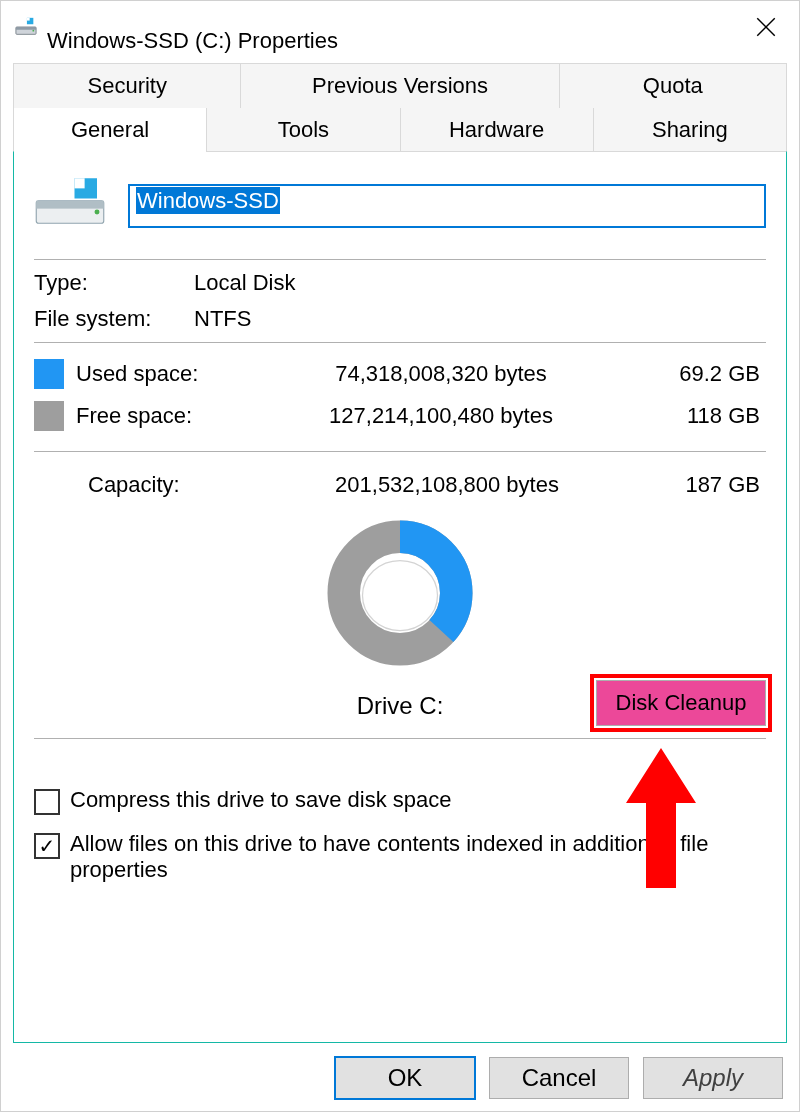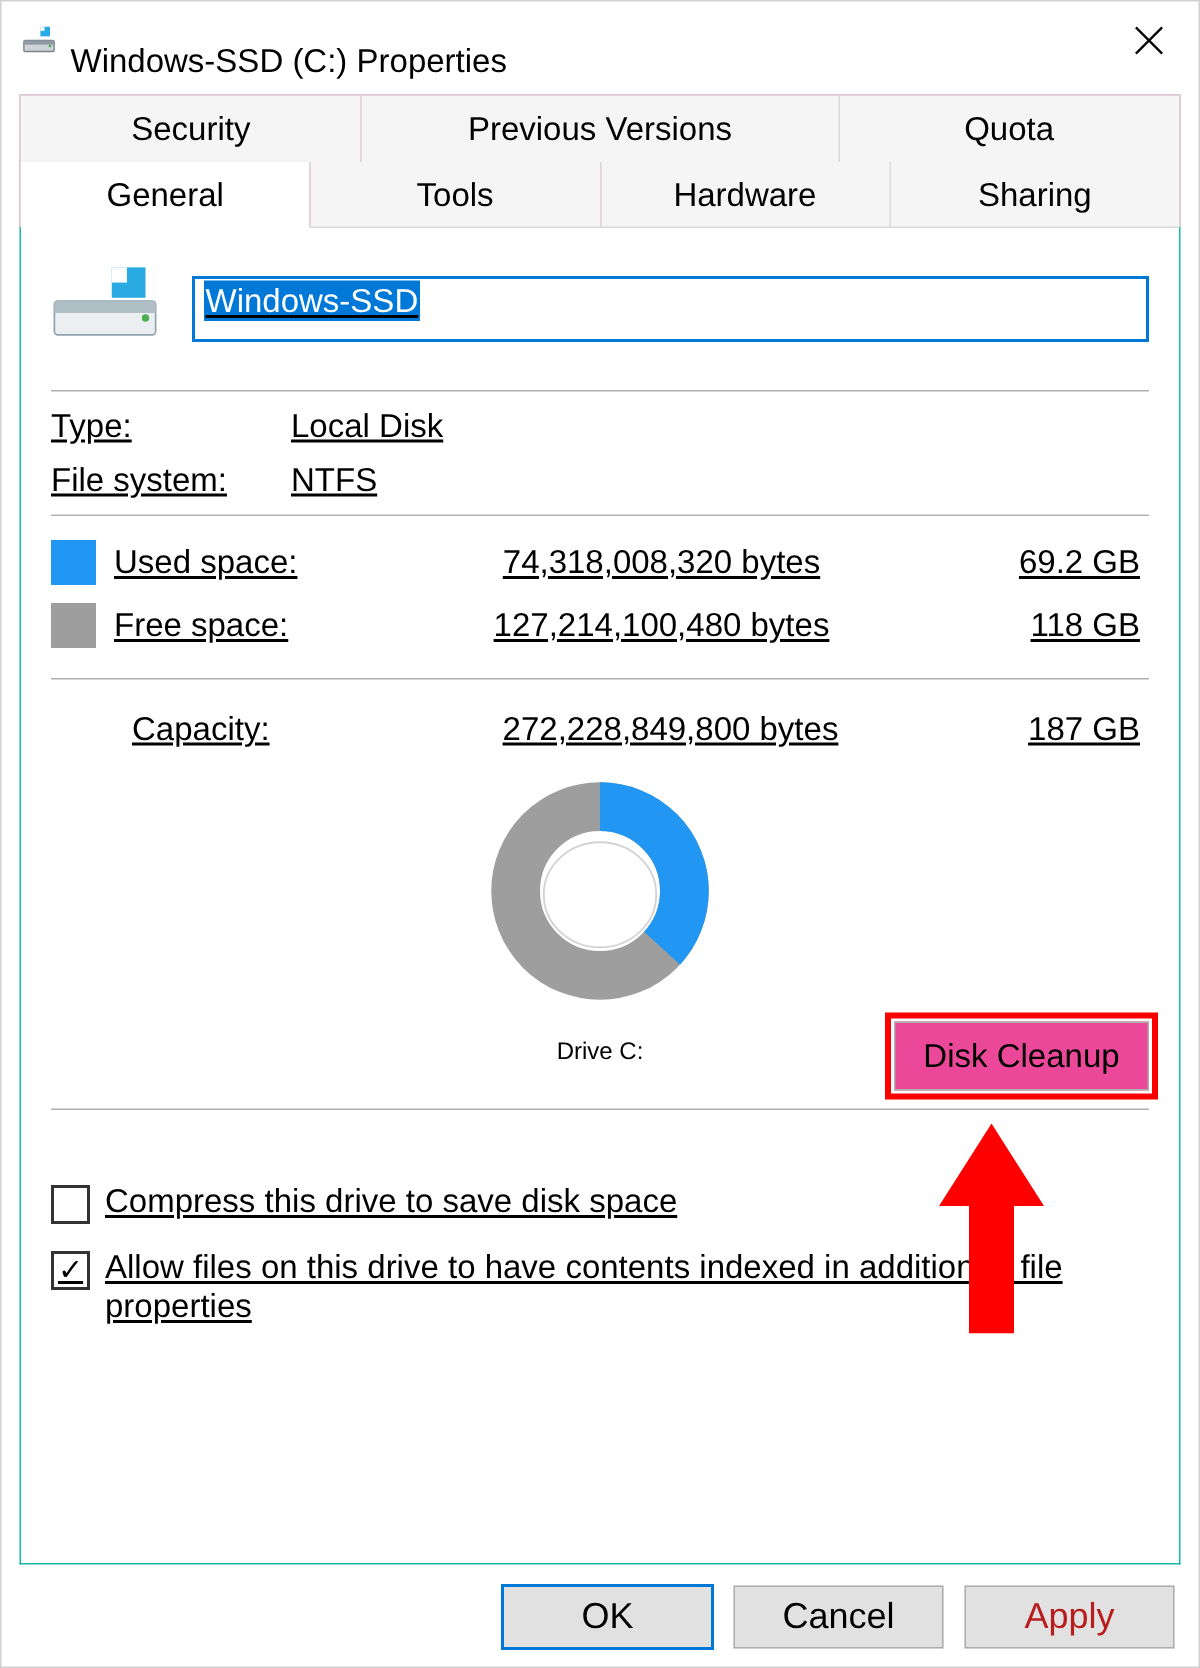--- a/index.html
+++ b/index.html
@@ -86,21 +86,20 @@
     }
     .panel {
       flex: 1;
       border: 1px solid #14b8a6;
       border-top: 1px solid #d9d9d9;
       margin-top: -1px;
       padding: 24px 20px 10px 20px;
       display: flex;
       flex-direction: column;
       position: relative;
-      text-decoration: underline;
     }
     .name-row {
       display: flex;
       align-items: center;
       gap: 22px;
       margin-bottom: 24px;
     }
     .drive-icon-big { width: 72px; flex-shrink: 0; }
     .name-input {
       flex: 1;
@@ -123,21 +122,21 @@
     .swatch { width: 30px; height: 30px; margin-right: 12px; flex-shrink: 0; }
     .swatch.blank { background: transparent; }
     .sp-label { width: 160px; }
     .sp-bytes { flex: 1; text-align: center; }
     .sp-h { width: 120px; text-align: right; padding-right: 6px; }
     .capacity-row { display: flex; align-items: center; font-size: 22px; padding: 18px 0 0 0; }
     .donut-wrap { display: flex; justify-content: center; padding: 18px 0 10px 0; }
     .drive-label-row { position: relative; height: 60px; }
     .drive-label {
       position: absolute; left: 50%; transform: translateX(-50%);
-      top: 14px; font-size: 16px;
+      top: 14px; font-size: 24px;
     }
     .cleanup-btn {
       position: absolute; right: 0; top: 2px;
       height: 46px; min-width: 170px;
       background: #ec4899; border: 1px solid #adadad;
       font-size: 22px; font-family: inherit; padding: 0 12px;
       outline: 4px solid #ff0000; outline-offset: 2px;
       cursor: default;
     }
     .arrow-annotation {
@@ -154,21 +153,21 @@
     .button-row {
       display: flex; justify-content: flex-end; gap: 14px;
       padding: 14px 4px 0 4px;
     }
     .btn {
       height: 42px; min-width: 140px;
       background: #e1e1e1; border: 1px solid #adadad;
       font-size: 24px; font-family: inherit; cursor: default;
     }
     .btn.default { outline: 2px solid #0078d7; outline-offset: -1px; }
-    .btn.disabled { color: #b91c1c; }
+    .btn.disabled { color: #404040; font-style: italic; }
   </style>
 </head>
 <body>
 
 <div class="window">
 
   <div class="titlebar">
     <span class="titlebar-icon">
       <svg viewBox="0 0 24 24" width="22" height="22">
         <rect x="1" y="12" width="22" height="8" rx="1" fill="#cfd4da" stroke="#7a828a"></rect>
@@ -246,21 +245,21 @@
           <span class="sp-bytes">127,214,100,480 bytes</span>
           <span class="sp-h">118 GB</span>
         </div>
       </div>
 
       <hr class="hr">
 
       <div class="capacity-row">
         <span class="swatch blank"></span>
         <span class="sp-label" style="margin-left:12px">Capacity:</span>
-        <span class="sp-bytes">272,228,849,800 bytes</span>
+        <span class="sp-bytes">201,532,108,800 bytes</span>
         <span class="sp-h">187 GB</span>
       </div>
 
       <div class="donut-wrap">
         <svg viewBox="0 0 120 120" width="150" height="150">
           <circle cx="60" cy="60" r="45" fill="none" stroke="#9e9e9e" stroke-width="26"></circle>
           <circle cx="60" cy="60" r="45" fill="none" stroke="#2196f3" stroke-width="26" stroke-dasharray="104 283" transform="rotate(-90 60 60)"></circle>
           <ellipse cx="60" cy="60" rx="30" ry="30" fill="#fff"></ellipse>
           <ellipse cx="60" cy="62" rx="30" ry="28" fill="none" stroke="#d4d4d4" stroke-width="1"></ellipse>
         </svg>

